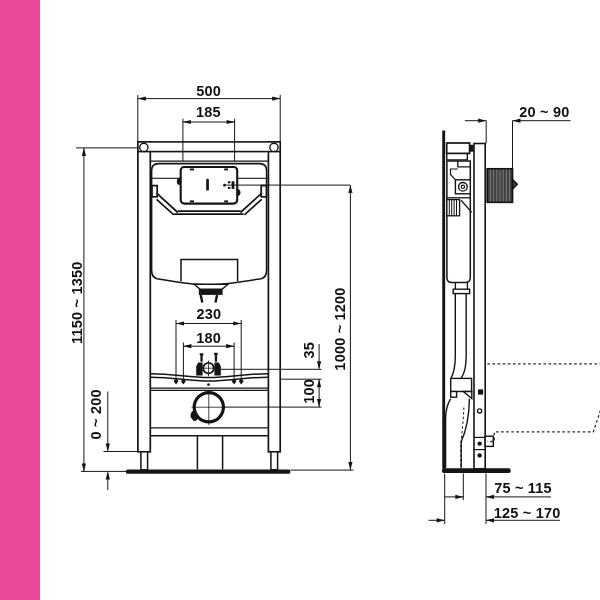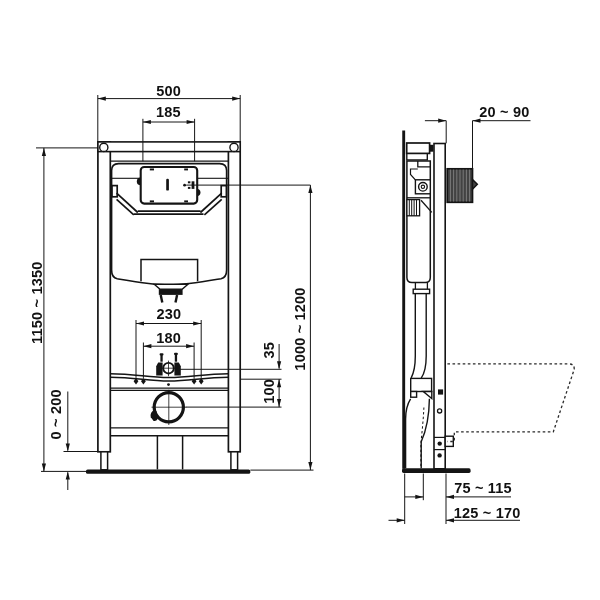--- a/index.html
+++ b/index.html
@@ -1,16 +1,16 @@
 <!DOCTYPE html>
 <html><head>
 <meta charset="utf-8">
 <style>
   html,body{margin:0;padding:0;background:#fff;}
-  .page{width:540px;height:600px;position:relative;background:#ec4899;}
+  .page{width:540px;height:600px;position:relative;background:#ec4899;padding-left:40px;}
   text{font-family:"Liberation Sans",sans-serif;fill:#111;}
   .dim{font-size:14.5px;font-weight:bold;letter-spacing:0.2px;}
 </style>
 </head>
 <body>
 <div class="page">
 <svg width="600" height="600" viewBox="0 0 600 600" xmlns="http://www.w3.org/2000/svg">
 <defs></defs>
 
 <rect x="0" y="0" width="600" height="600" fill="#ffffff"></rect>

